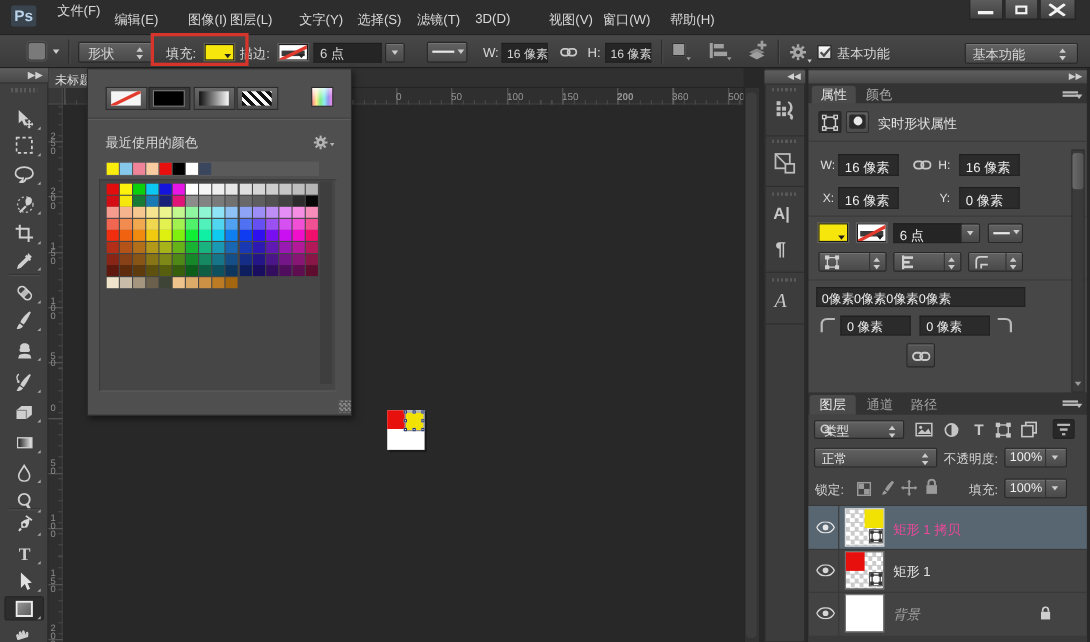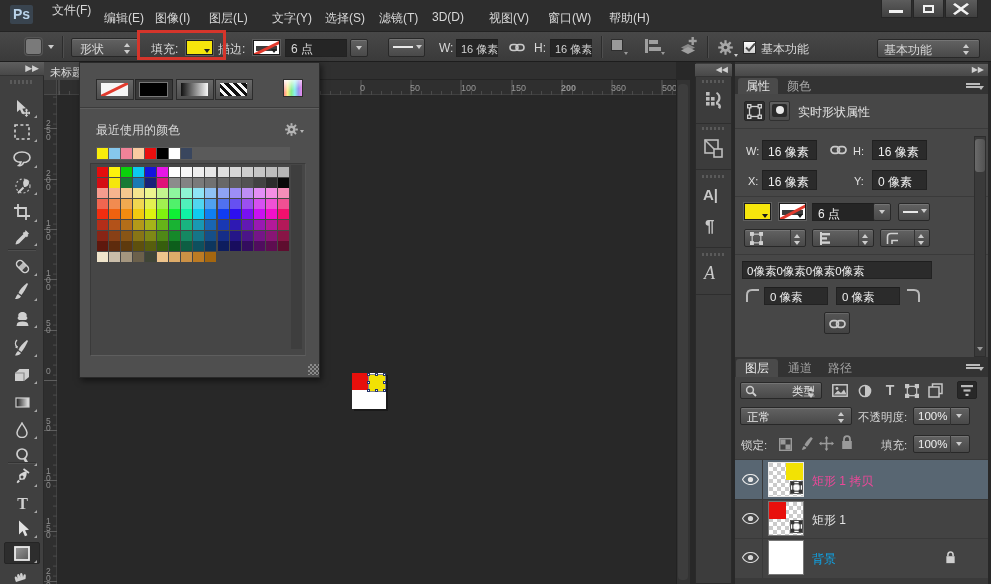--- a/index.html
+++ b/index.html
@@ -21,27 +21,27 @@
 .fly{position:absolute;right:4px;bottom:3px;width:0;height:0;border-left:3px solid transparent;border-bottom:3px solid #a8a8a8;}
 .eye{position:absolute;width:17px;height:11px;}
 </style></head>
 <body>
 <div id="app">
 
 <div class="abs" style="left:0;top:0;width:991px;height:32px;background:#2d2d2d;border-bottom:1px solid #232323;"></div>
 <div class="abs" style="left:10px;top:5px;width:23px;height:19px;background:#39444f;border-radius:2px;color:#b9d3ea;font-size:14px;font-weight:bold;text-align:center;line-height:19px;">Ps</div>
 <span class="txt" style="left:52px;top:2px;">文件(F)</span>
 <span class="txt" style="left:104px;top:10px;">编辑(E)</span>
-<span class="txt" style="left:155px;top:10px;">图像(I)</span>
+<span class="txt" style="left:171px;top:10px;">图像(I)</span>
 <span class="txt" style="left:209px;top:10px;">图层(L)</span>
 <span class="txt" style="left:272px;top:10px;">文字(Y)</span>
 <span class="txt" style="left:325px;top:10px;">选择(S)</span>
 <span class="txt" style="left:379px;top:10px;">滤镜(T)</span>
 <span class="txt" style="left:432px;top:10px;">3D(D)</span>
-<span class="txt" style="left:489px;top:10px;">视图(V)</span>
+<span class="txt" style="left:499px;top:10px;">视图(V)</span>
 <span class="txt" style="left:548px;top:10px;">窗口(W)</span>
 <span class="txt" style="left:609px;top:10px;">帮助(H)</span>
 
 <div class="abs" style="left:881px;top:0;width:97px;height:18px;">
  <div class="abs" style="left:0;top:0;width:31px;height:18px;background:linear-gradient(#5c5c5c,#404040);border:1px solid #262626;border-top:none;"></div>
  <div class="abs" style="left:32px;top:0;width:31px;height:18px;background:linear-gradient(#5c5c5c,#404040);border:1px solid #262626;border-top:none;"></div>
  <div class="abs" style="left:64px;top:0;width:33px;height:18px;background:linear-gradient(#5c5c5c,#404040);border:1px solid #262626;border-top:none;"></div>
  <div class="abs" style="left:8px;top:10px;width:14px;height:3px;background:#f2f2f2;"></div>
  <div class="abs" style="left:42px;top:5px;width:11px;height:8px;border:2px solid #f2f2f2;"></div>
  <svg class="abs" style="left:72px;top:3px;" width="16" height="12" viewBox="0 0 16 12">
@@ -514,21 +514,21 @@
 <div class="abs" style="left:780px;top:359px;width:40px;height:18px;color:#a0a0a0;font-size:12px;text-align:center;line-height:19px;">通道</div>
 <div class="abs" style="left:820px;top:359px;width:40px;height:18px;color:#a0a0a0;font-size:12px;text-align:center;line-height:19px;">路径</div>
 <div class="abs" style="left:966px;top:364px;width:14px;height:8px;border-top:5px double #bbb;"></div>
 <div class="abs" style="left:978px;top:367px;border:3px solid transparent;border-top:4px solid #bbb;width:0;height:0;"></div>
 
 <div class="btn" style="left:740px;top:382px;width:82px;height:17px;"></div>
 <svg class="abs" style="left:745px;top:385px;" width="12" height="12" viewBox="0 0 12 12">
       <circle cx="5" cy="5" r="3.4" fill="none" stroke="#ccc" stroke-width="1.5"></circle>
       <path d="M7.5 7.5 L11 11" stroke="#ccc" stroke-width="1.8"></path>
     </svg>
-<span class="abs" style="left:792px;top:384px;color:#e2e2e2;font-size:11.5px;">类型</span>
+<span class="abs" style="left:749px;top:384px;color:#e2e2e2;font-size:11.5px;">类型</span>
 <div class="spin" style="left:808px;top:384px;"></div>
 <svg class="abs" style="left:832px;top:384px;" width="16" height="13" viewBox="0 0 16 13">
       <rect x="0.8" y="0.8" width="14.4" height="11.4" fill="none" stroke="#c6c6c6" stroke-width="1.5"></rect>
       <circle cx="5" cy="4.5" r="1.4" fill="#c6c6c6"></circle>
       <path d="M2 10.5 L6 6.5 L9 9 L12 5.5 L14.5 10.5 Z" fill="#c6c6c6"></path>
     </svg>
 <svg class="abs" style="left:858px;top:384px;" width="14" height="14" viewBox="0 0 14 14">
       <circle cx="7" cy="7" r="5.6" fill="none" stroke="#c6c6c6" stroke-width="1.5"></circle>
       <path d="M7 1.4 A5.6 5.6 0 0 1 7 12.6 Z" fill="#c6c6c6"></path>
     </svg>
@@ -631,21 +631,21 @@
       <rect x="2.5" y="2.5" width="10" height="10" fill="none" stroke="#333" stroke-width="1.5"></rect>
       <g fill="#333">
         <rect x="0" y="0" width="4.5" height="4.5"></rect>
         <rect x="10.5" y="0" width="4.5" height="4.5"></rect>
         <rect x="0" y="10.5" width="4.5" height="4.5"></rect>
         <rect x="10.5" y="10.5" width="4.5" height="4.5"></rect>
       </g>
     </svg>
 <span class="abs" style="left:812px;top:512px;color:#e4e4e4;font-size:12px;">矩形 1</span>
 <div class="abs" style="left:769px;top:541px;width:34px;height:33px;background:#fff;outline:1px solid #777;"></div>
-<span class="abs" style="left:812px;top:551px;color:#0ea5e9;font-size:12px;">背景</span>
+<span class="abs" style="left:812px;top:551px;color:#a3a3a3;font-size:12px;font-style:italic;">背景</span>
 <svg class="abs" style="left:945px;top:551px;" width="11" height="13" viewBox="0 0 12 15">
       <path d="M3 6 V4.5 C3 2.6 4.3 1.2 6 1.2 C7.7 1.2 9 2.6 9 4.5 V6" fill="none" stroke="#cfcfcf" stroke-width="1.8"></path>
       <rect x="1.2" y="6" width="9.6" height="8" fill="#cfcfcf"></rect>
     </svg>
 <div class="abs" style="left:735px;top:578px;width:253px;height:6px;background:#3a3a3a;"></div>
 
 <div class="abs" style="left:79px;top:62px;width:241px;height:316px;background:#4f4f4f;border:1px solid #2a2a2a;box-shadow:2px 3px 6px rgba(0,0,0,.5);"></div>
 
 <div class="abs" style="left:96px;top:79px;width:38px;height:21px;background:linear-gradient(#696969,#4e4e4e);border:1px solid #2c2c2c;"></div>
 <div class="abs" style="left:101px;top:83px;width:27px;height:13px;background:#f5f5f5;overflow:hidden;">

